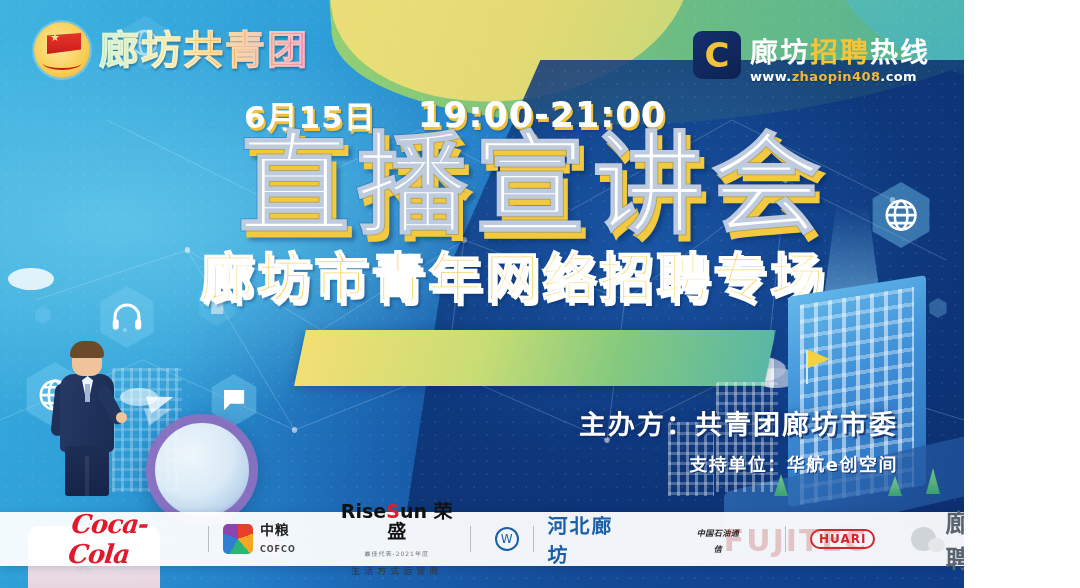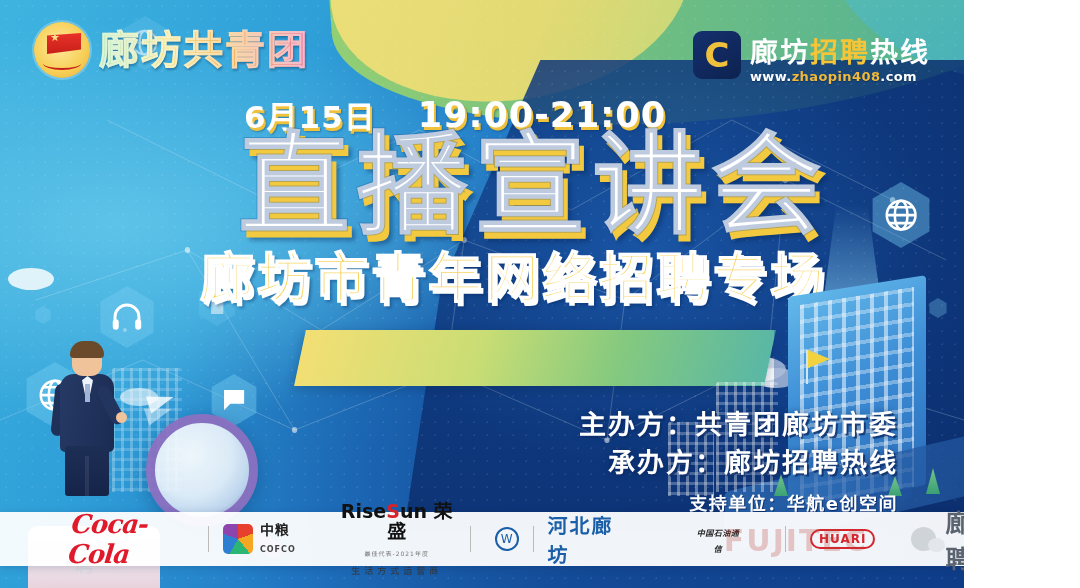--- a/index.html
+++ b/index.html
@@ -443,21 +443,20 @@
     <div class="p-hand"></div>
     <div class="p-head"></div>
     <div class="p-hair"></div>
   </div>
   <div class="zhaopin-bldg">
     <span>招聘</span>
   </div>
 
   <div class="org-block">
     <div class="org-line">主办方：共青团廊坊市委</div>
-    <div class="org-line">承办方：廊坊招聘热线</div>
     <div class="org-support">支持单位：华航e创空间</div>
   </div>
 
   <div class="sponsor-bar">
     <div class="sp" style="margin-left:56px;">
       <span class="coke">Coca-Cola</span>
     </div>
     <div class="sp-divider"></div>
     <div class="sp">
       <span class="cofco-cube"></span>

